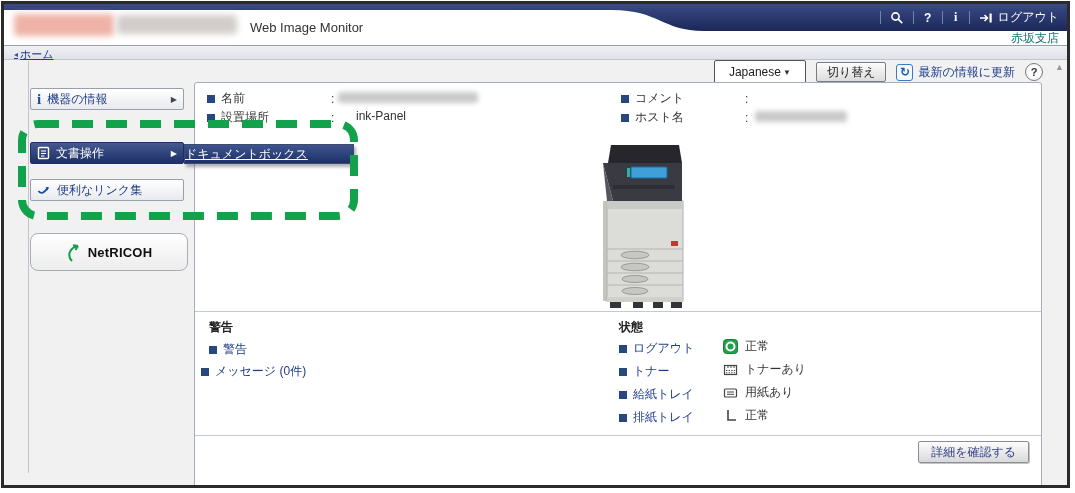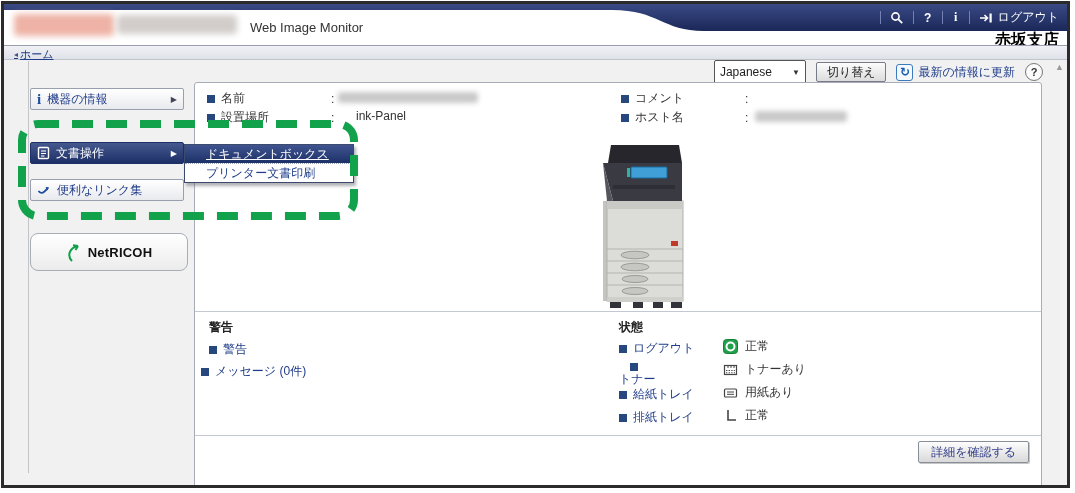--- a/index.html
+++ b/index.html
@@ -11,32 +11,32 @@
          border:3px solid #2b2b2b;box-sizing:border-box;background:#f1f1f2;overflow:hidden;}
   
   .hdr-white{position:absolute;left:0;top:0;width:100%;height:41px;background:#fff;}
   .navy-svg{position:absolute;left:0;top:0;}
   .blur-blob{position:absolute;border-radius:4px;filter:blur(3px);}
   .app-title{position:absolute;left:246px;top:16px;font-size:13px;color:#333;}
   .top-icons{position:absolute;right:8px;top:3px;height:21px;display:flex;align-items:center;gap:9px;color:#fff;font-size:12px;}
   .top-icons .sep{width:1px;height:13px;background:#7280b4;}
   .glyph-ico{display:inline-block;text-align:center;font-weight:bold;}
   .logout-wrap{display:flex;align-items:center;gap:5px;cursor:pointer;}
-  .branch{position:absolute;right:8px;top:26px;font-size:16px;font-weight:bold;color:#000000;}
+  .branch{position:absolute;right:8px;top:26px;font-size:12px;font-weight:normal;color:#0f766e;}
   
   .crumbbar{position:absolute;left:0;top:41px;width:100%;height:15px;
             background:linear-gradient(#f0f1f5,#dfe2e9);
             border-top:1px solid #98a0ae;border-bottom:1px solid #c0c4cc;box-sizing:border-box;}
   .crumb-link{position:absolute;left:10px;top:1px;font-size:11px;color:#1f3c88;text-decoration:underline;cursor:pointer;display:flex;align-items:center;gap:2px;}
   .crumb-tri{font-size:8px;color:#44527e;text-decoration:none;}
   
   .toolbar{position:absolute;top:57px;right:24px;height:22px;display:flex;align-items:center;gap:10px;}
   .lang-select{display:flex;align-items:center;justify-content:space-between;width:92px;height:24px;
                background:#fff;border:1px solid #555;border-radius:2px;font-size:12px;color:#222;
-               padding:0 5px;box-sizing:border-box;cursor:pointer;}
+               padding:0 14px;box-sizing:border-box;cursor:pointer;}
   .lang-chev{font-size:8px;color:#333;}
   .btn{display:flex;align-items:center;justify-content:center;height:20px;padding:0 10px;
        background:linear-gradient(#fcfcfc,#dcdcdc);border:1px solid #767b85;border-radius:2px;
        font-size:12px;color:#222;cursor:pointer;box-sizing:border-box;}
   .refresh-wrap{display:flex;align-items:center;gap:5px;cursor:pointer;}
   .refresh-ico{width:15px;height:15px;border:1px solid #3a7abd;border-radius:3px;color:#1a5dab;
                font-size:12px;line-height:14px;text-align:center;font-weight:bold;background:#f4f8ff;}
   .refresh-txt{font-size:12px;color:#1f3c88;}
   .help-circle{width:16px;height:16px;border:1px solid #777;border-radius:50%;color:#333;background:#fbfbfb;
                font-size:11px;font-weight:bold;line-height:16px;text-align:center;cursor:pointer;}
@@ -67,21 +67,21 @@
   .sec-head{position:absolute;font-size:12px;font-weight:bold;color:#222;}
   .navlink{position:absolute;display:flex;align-items:center;font-size:12px;color:#1f3c88;cursor:pointer;}
   .statval{position:absolute;display:flex;align-items:center;gap:7px;font-size:12px;color:#333;}
   .details-btn{position:absolute;right:12px;top:358px;height:20px;padding:0 12px;
                background:linear-gradient(#fdfdfd,#d9d9d9);border:1px solid #888f9b;border-radius:2px;
                font-size:12px;color:#2e3a85;display:flex;align-items:center;cursor:pointer;
                box-shadow:1px 1px 0 #c6c6c6;}
   
   .submenu{position:absolute;left:180px;top:140px;width:170px;background:#fff;
            border:1px solid #3c4a6e;box-shadow:2px 3px 3px rgba(80,80,90,.45);z-index:30;box-sizing:border-box;}
-  .submenu .item{height:18px;display:flex;align-items:center;padding:0 21px;font-size:12px;
+  .submenu .item{height:18px;display:flex;align-items:center;padding:0 0;font-size:12px;
                  color:#1f3c88;border-top:1px dotted #9aa4b6;cursor:pointer;}
   .submenu .item:first-child{border-top:none;background:linear-gradient(#3f548f,#1d3068);
                  color:#fff;text-decoration:underline;}
   
   .annot{position:absolute;left:12px;top:114px;z-index:40;pointer-events:none;}
 </style>
 </head>
 <body>
 
 <div id="stage">
@@ -266,21 +266,21 @@
       <div class="statval" style="left:528px;top:255px;">
         <span style="display:flex;">
           <svg width="15" height="15" viewBox="0 0 15 15">
               <rect x="0.5" y="0.5" width="14" height="14" rx="3" fill="#21a04a" stroke="#148038"></rect>
               <circle cx="7.5" cy="7.5" r="4" fill="none" stroke="#fff" stroke-width="2"></circle>
             </svg>
         </span>
         <span>正常</span>
       </div>
 
-      <div class="navlink" style="left:424px;top:280px;flex-direction:column;">
+      <div class="navlink" style="left:424px;top:280px;">
         <span class="sq"></span>
         <span>トナー</span>
       </div>
       <div class="statval" style="left:528px;top:278px;">
         <span style="display:flex;">
           <svg width="15" height="15" viewBox="0 0 15 15">
               <rect x="1.5" y="3.5" width="12" height="9" fill="none" stroke="#444" stroke-width="1.2"></rect>
               <line x1="3" y1="8.5" x2="12" y2="8.5" stroke="#444" stroke-width="1" stroke-dasharray="1.4,1.2"></line>
               <line x1="3" y1="10.8" x2="12" y2="10.8" stroke="#444" stroke-width="1" stroke-dasharray="1.4,1.2"></line>
               <line x1="5" y1="4" x2="5" y2="6" stroke="#444" stroke-width="1"></line>
@@ -318,21 +318,20 @@
         </span>
         <span>正常</span>
       </div>
 
       <div class="hdiv" style="top:352px;"></div>
       <div class="details-btn">詳細を確認する</div>
     </div>
 
     <div class="submenu">
       <div class="item">ドキュメントボックス</div>
-      <div class="item">プリンター文書印刷</div>
     </div>
 
     <div class="annot">
       <svg width="344" height="104" viewBox="0 0 344 104">
         <rect x="6" y="6" width="332" height="92" rx="16" fill="none" stroke="#12a24c" stroke-width="8" stroke-dasharray="21 13"></rect>
       </svg>
     </div>
 
   </div>
 </div>

